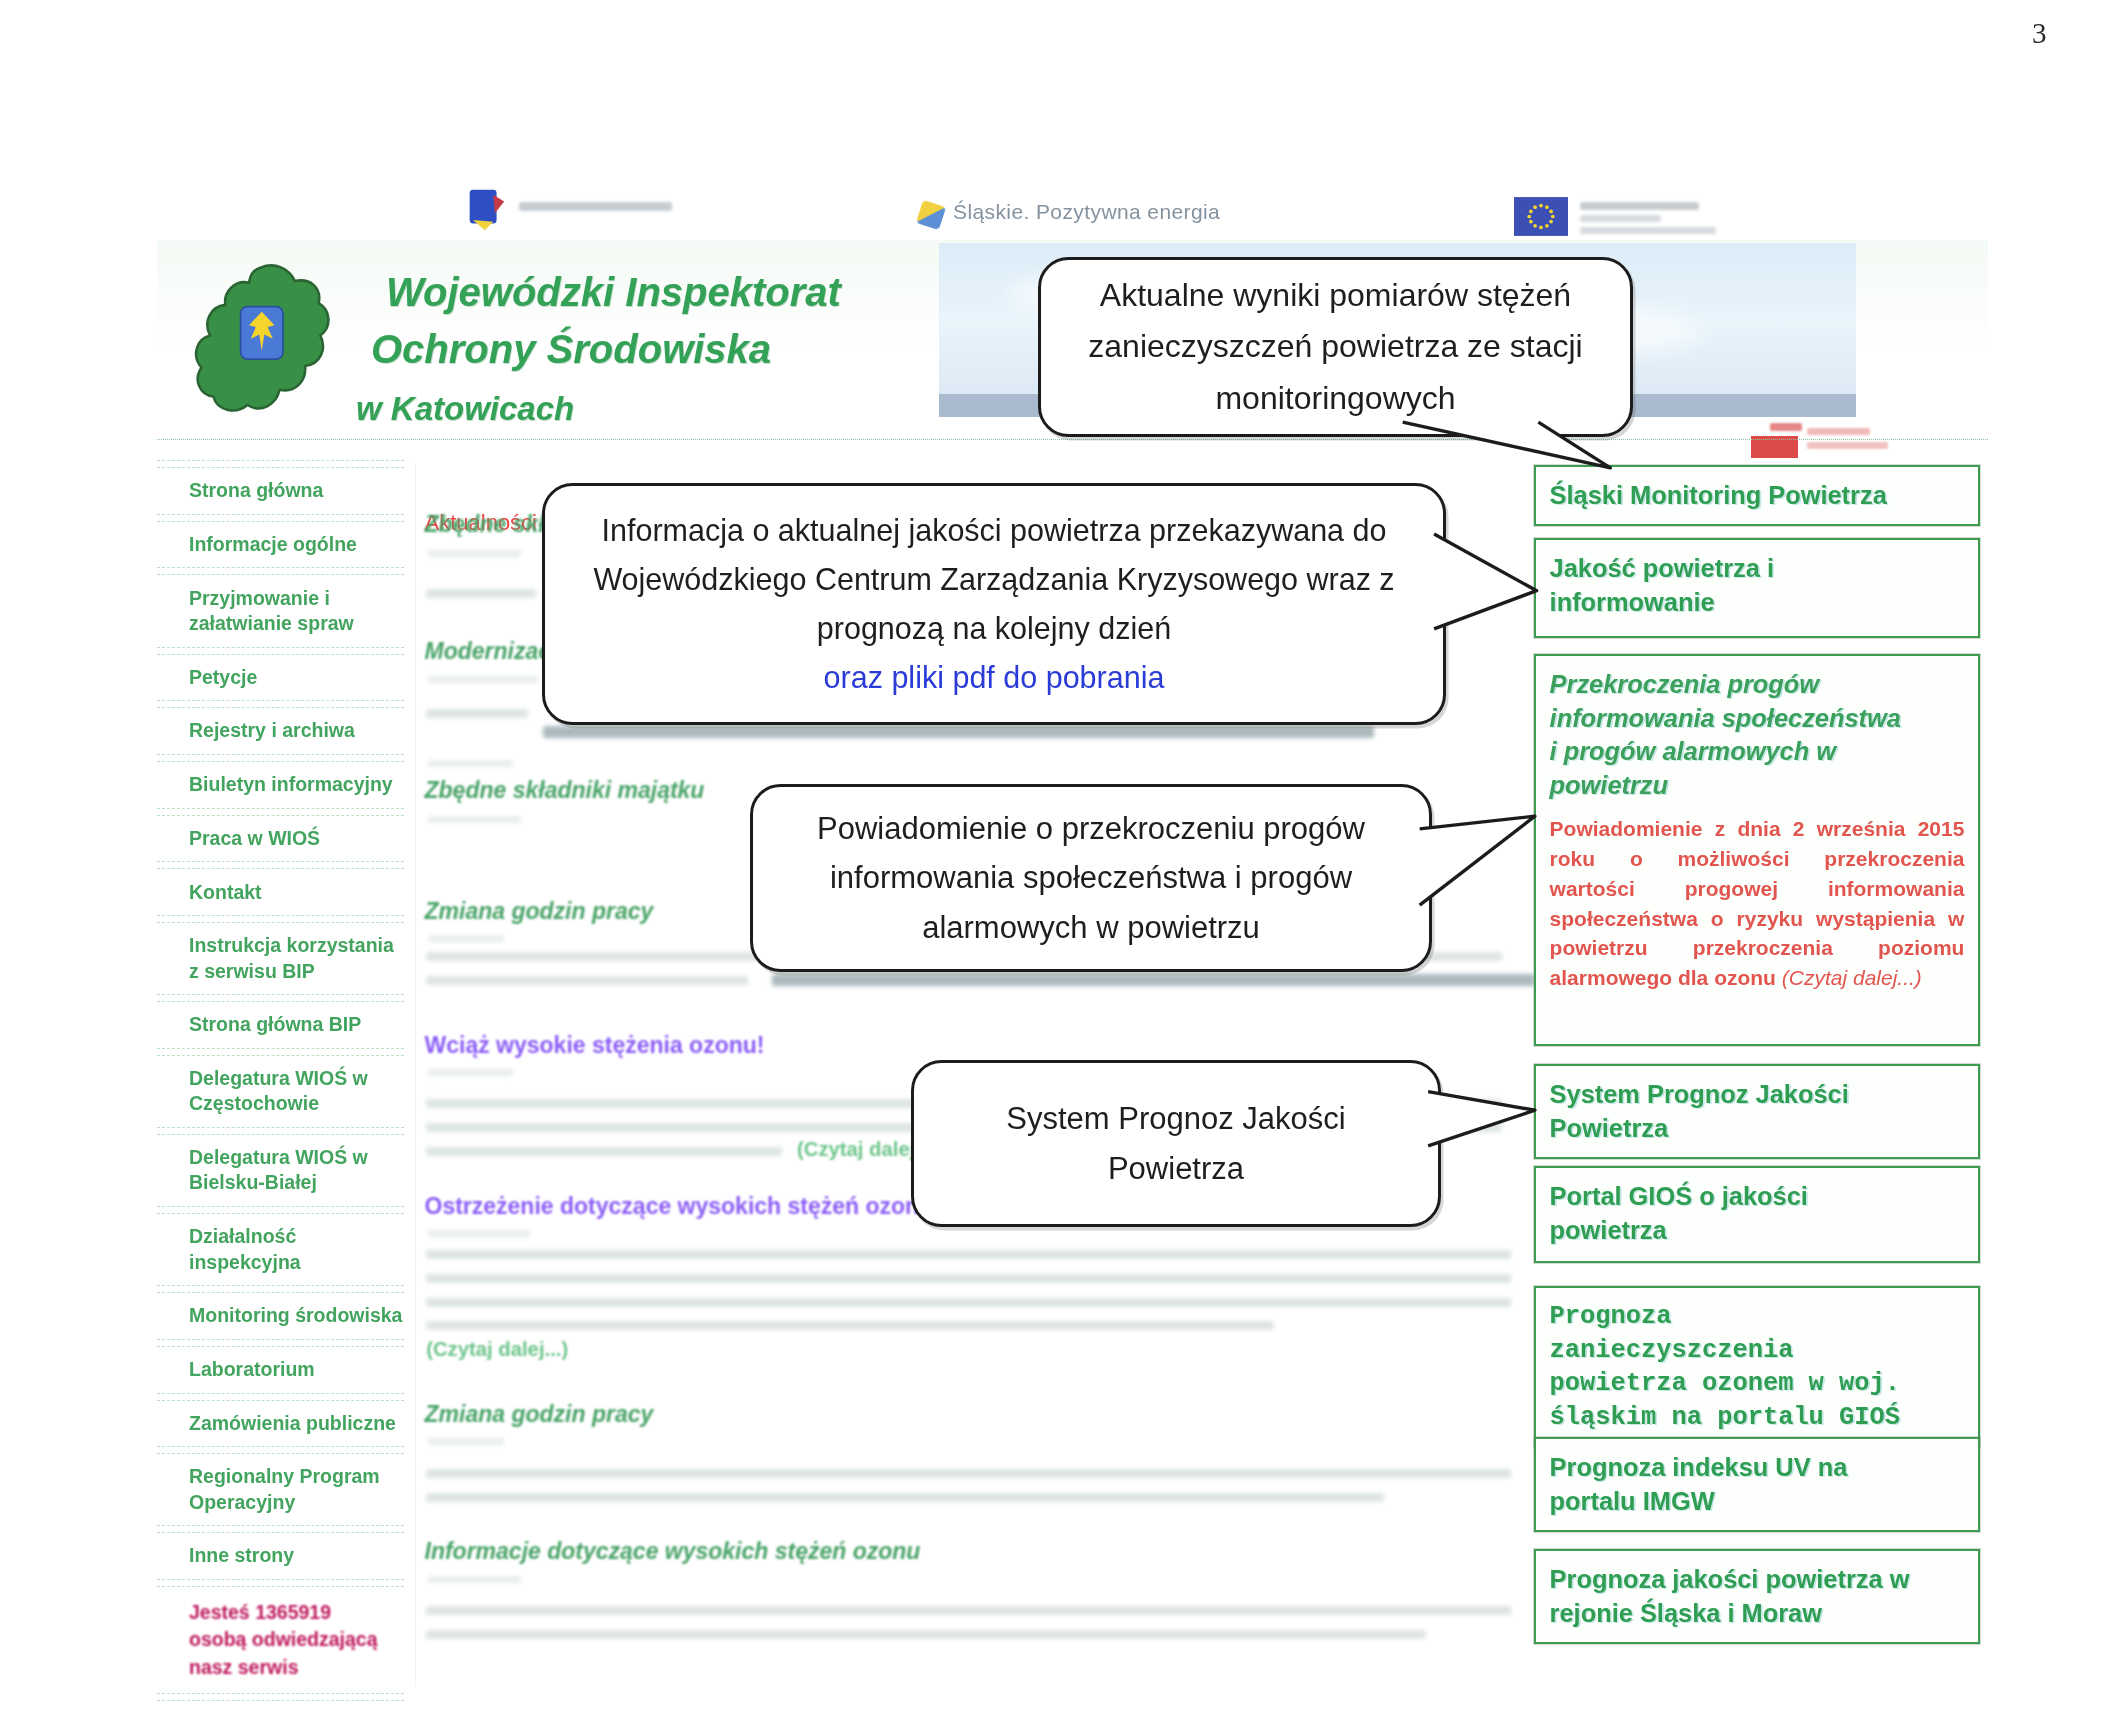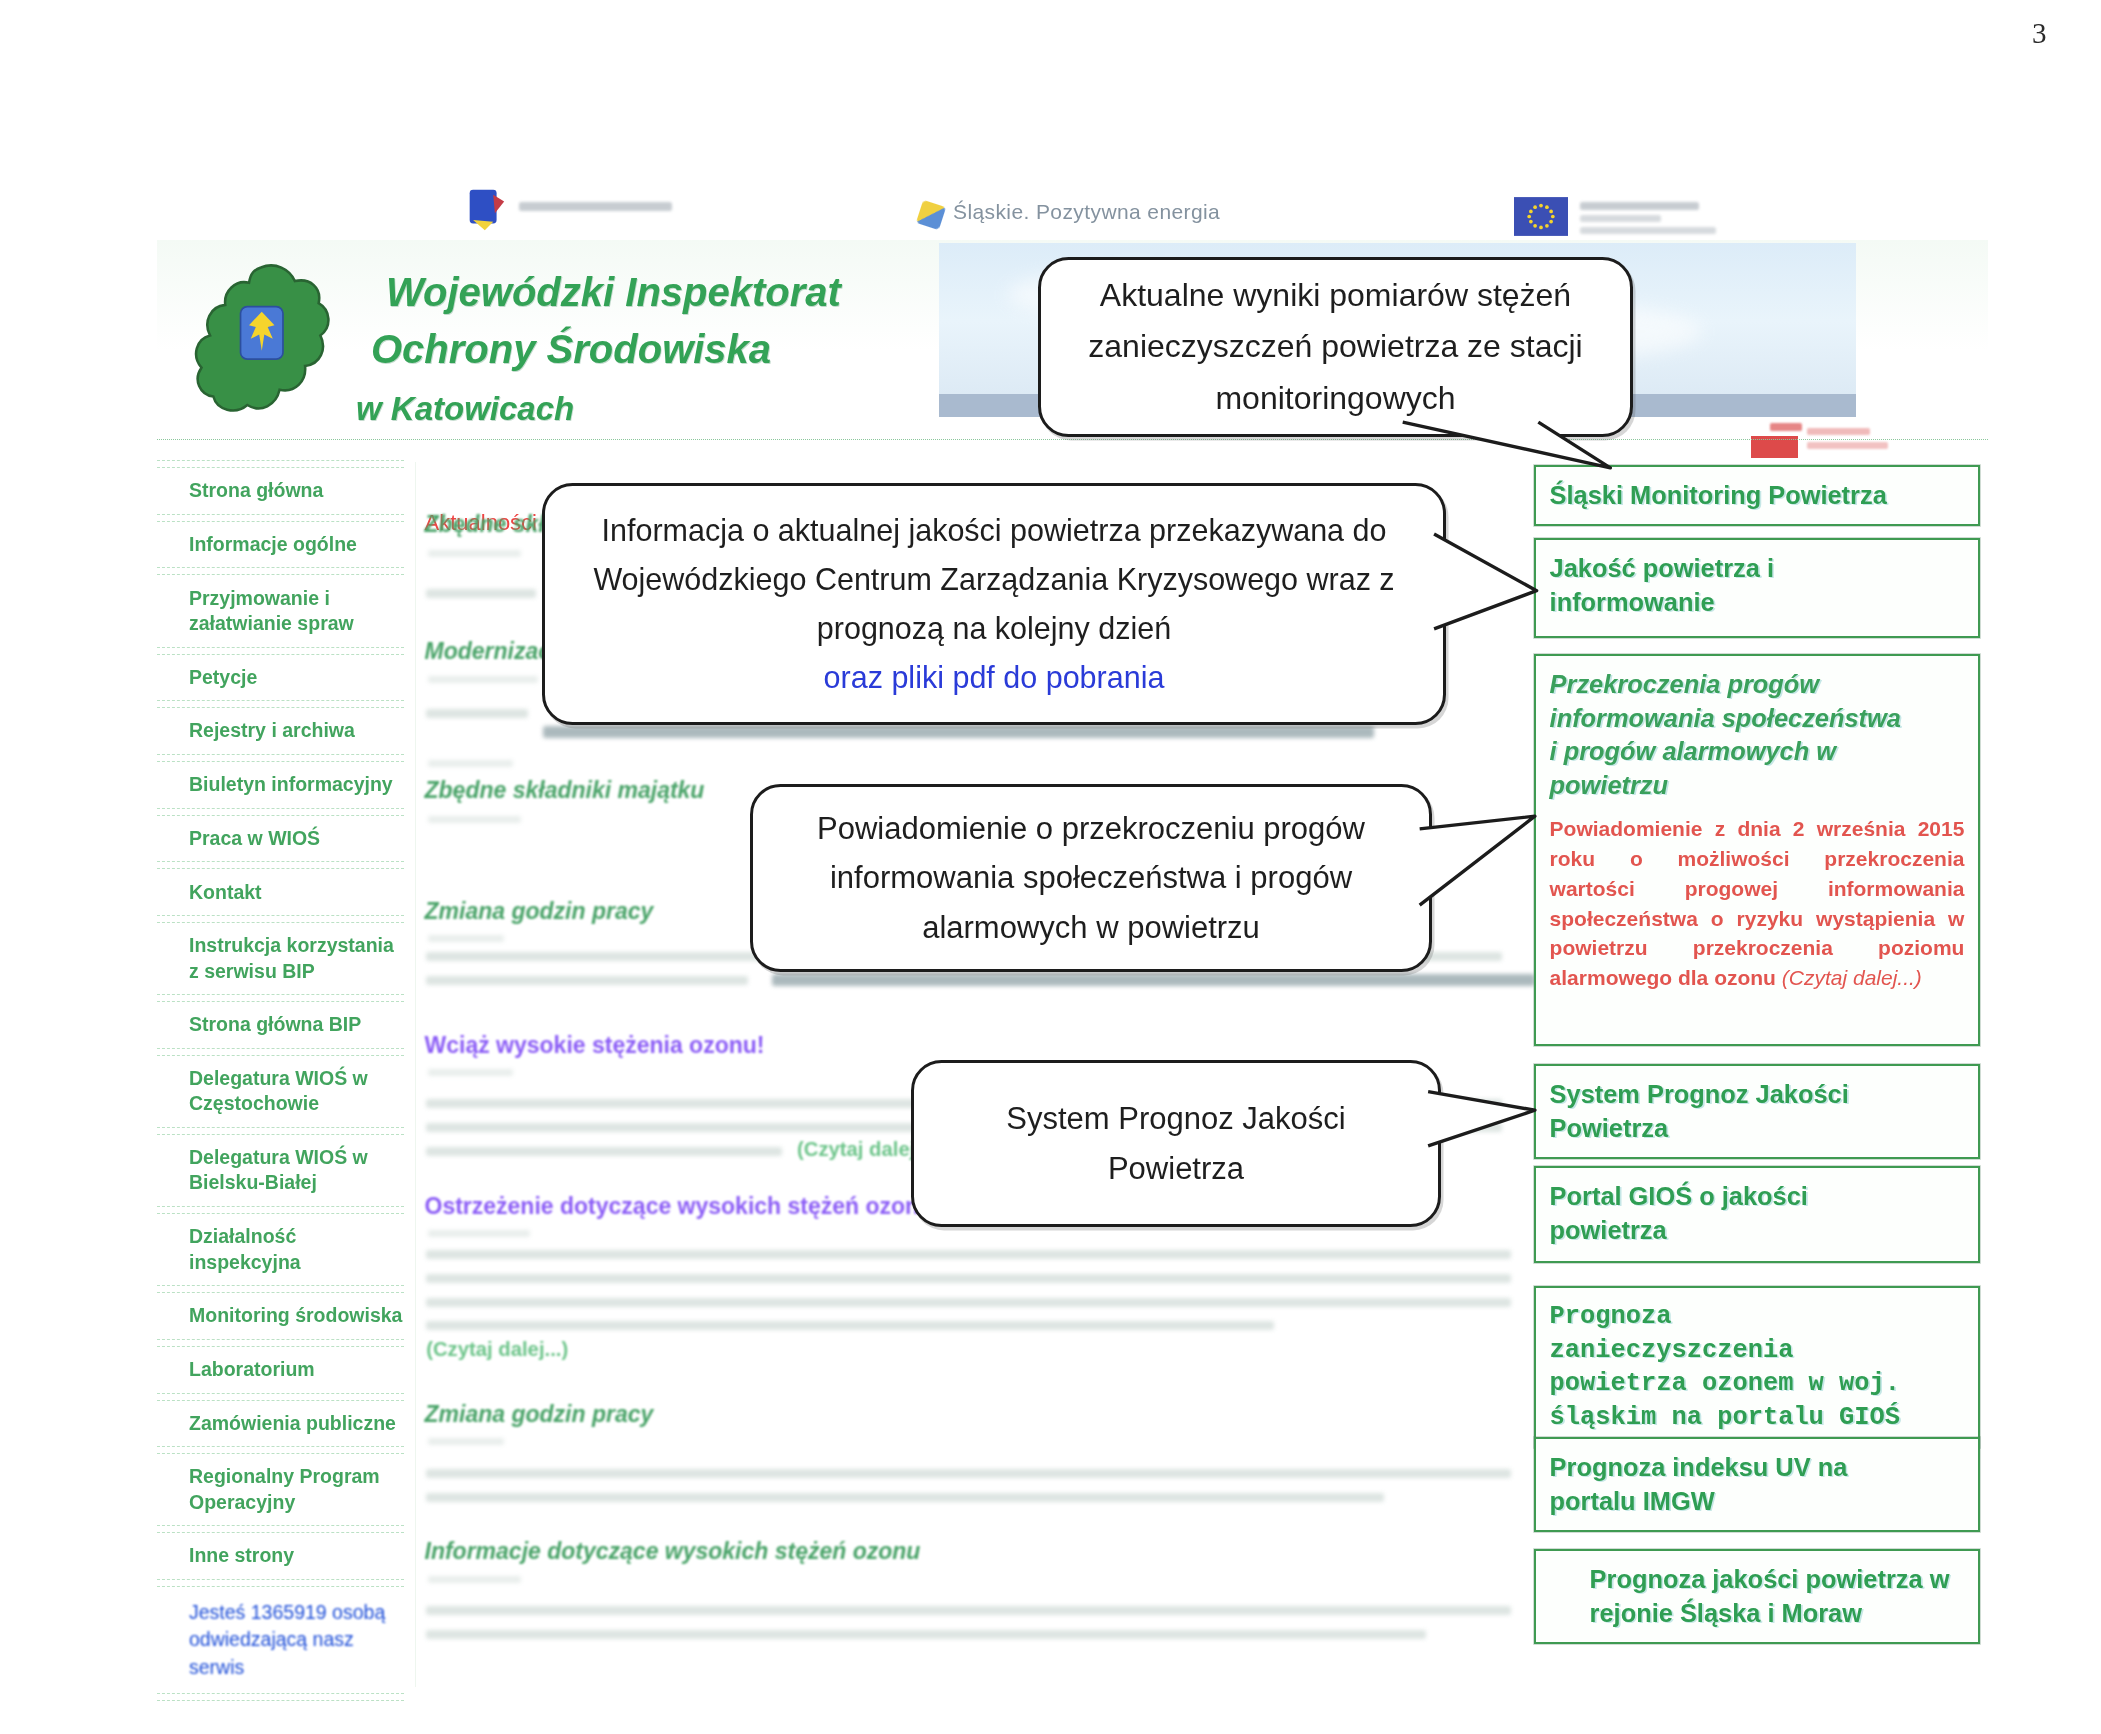--- a/index.html
+++ b/index.html
@@ -31,22 +31,22 @@
   .red-badge{position:absolute;left:1751px;top:436px;width:47px;height:22px;background:#dd4a4a;
              filter:blur(0.5px);}
   .redbar{position:absolute;background:#e06868;opacity:.8;filter:blur(1.3px);border-radius:1.7px;}
   .dotted-sep{position:absolute;left:157px;top:439px;width:1831px;border-top:1.7px dotted #8cc79c;}
 
   
   .sidebar{position:absolute;left:157px;top:460px;width:247px;height:1226px;}
   .side-sep{height:6px;border-top:1.7px dashed #a5d8b2;border-bottom:1.7px dashed #a5d8b2;opacity:.75;}
   .side-item{display:block;padding:10.2px 0 10.2px 32px;font-size:19.5px;line-height:1.3;font-weight:700;
              color:#42a45e;filter:blur(0.6px);text-decoration:none;width:215px;}
-  .visitor-note{padding:12px 0 12px 32px;font-size:19.5px;line-height:1.4;font-weight:400;
-                color:#1d4ed8;filter:blur(0.8px);width:203px;}
+  .visitor-note{padding:12px 0 12px 32px;font-size:19.5px;line-height:1.4;font-weight:700;
+                color:#be185d;filter:blur(0.8px);width:203px;}
 
   
   .content{position:absolute;left:415px;top:462px;width:1119px;height:1225px;border-left:0.8px solid #eef6ef;}
   .content > *{position:absolute;}
   .news{color:#ef4444;font-weight:400;font-size:22px;filter:blur(0.6px);margin-top:36px;}
   .gh{color:#49a368;font-style:italic;font-weight:700;font-size:23px;filter:blur(0.8px);white-space:nowrap;}
   .rh{color:#8b5cf6;font-weight:700;font-size:23px;filter:blur(0.8px);white-space:nowrap;}
   .bl{height:9.3px;background:#c7d4cf;opacity:.6;filter:blur(2.1px);border-radius:2.5px;}
   .bl.d{background:#97a8ad;opacity:.8;height:12px;}
   .bl.f{height:6.8px;opacity:.4;}
@@ -251,21 +251,21 @@
     <div class="rbox" style="top:704px;min-height:97px;">
       <div class="lbl" style="width:322px;">Portal GIOŚ o jakości powietrza</div>
     </div>
     <div class="rbox" style="top:824px;min-height:137px;">
       <div class="lbl" style="width:373px;font-family:Liberation Mono, monospace;">Prognoza zanieczyszczenia powietrza ozonem w woj. śląskim na portalu GIOŚ</div>
     </div>
     <div class="rbox" style="top:975px;min-height:95px;">
       <div class="lbl" style="width:339px;">Prognoza indeksu UV na portalu IMGW</div>
     </div>
     <div class="rbox" style="top:1087px;min-height:95px;">
-      <div class="lbl" style="width:390px;margin-left:40px;">Prognoza jakości powietrza w rejonie Śląska i Moraw</div>
+      <div class="lbl" style="width:390px;">Prognoza jakości powietrza w rejonie Śląska i Moraw</div>
     </div>
   </aside>
 
   <div class="callout" style="left:1038px;top:257px;width:589px;height:174px;">
     <div class="ctext" style="font-size:32px;width:542px;">Aktualne wyniki pomiarów stężeń zanieczyszczeń powietrza ze stacji monitoringowych</div>
   </div>
 
   <div class="callout" style="left:542px;top:483px;width:898px;height:236px;">
     <div style="width:839px;">
       <div class="ctext" style="font-size:30.5px;">Informacja o aktualnej jakości powietrza przekazywana do Wojewódzkiego Centrum Zarządzania Kryzysowego wraz z prognozą na kolejny dzień</div>

